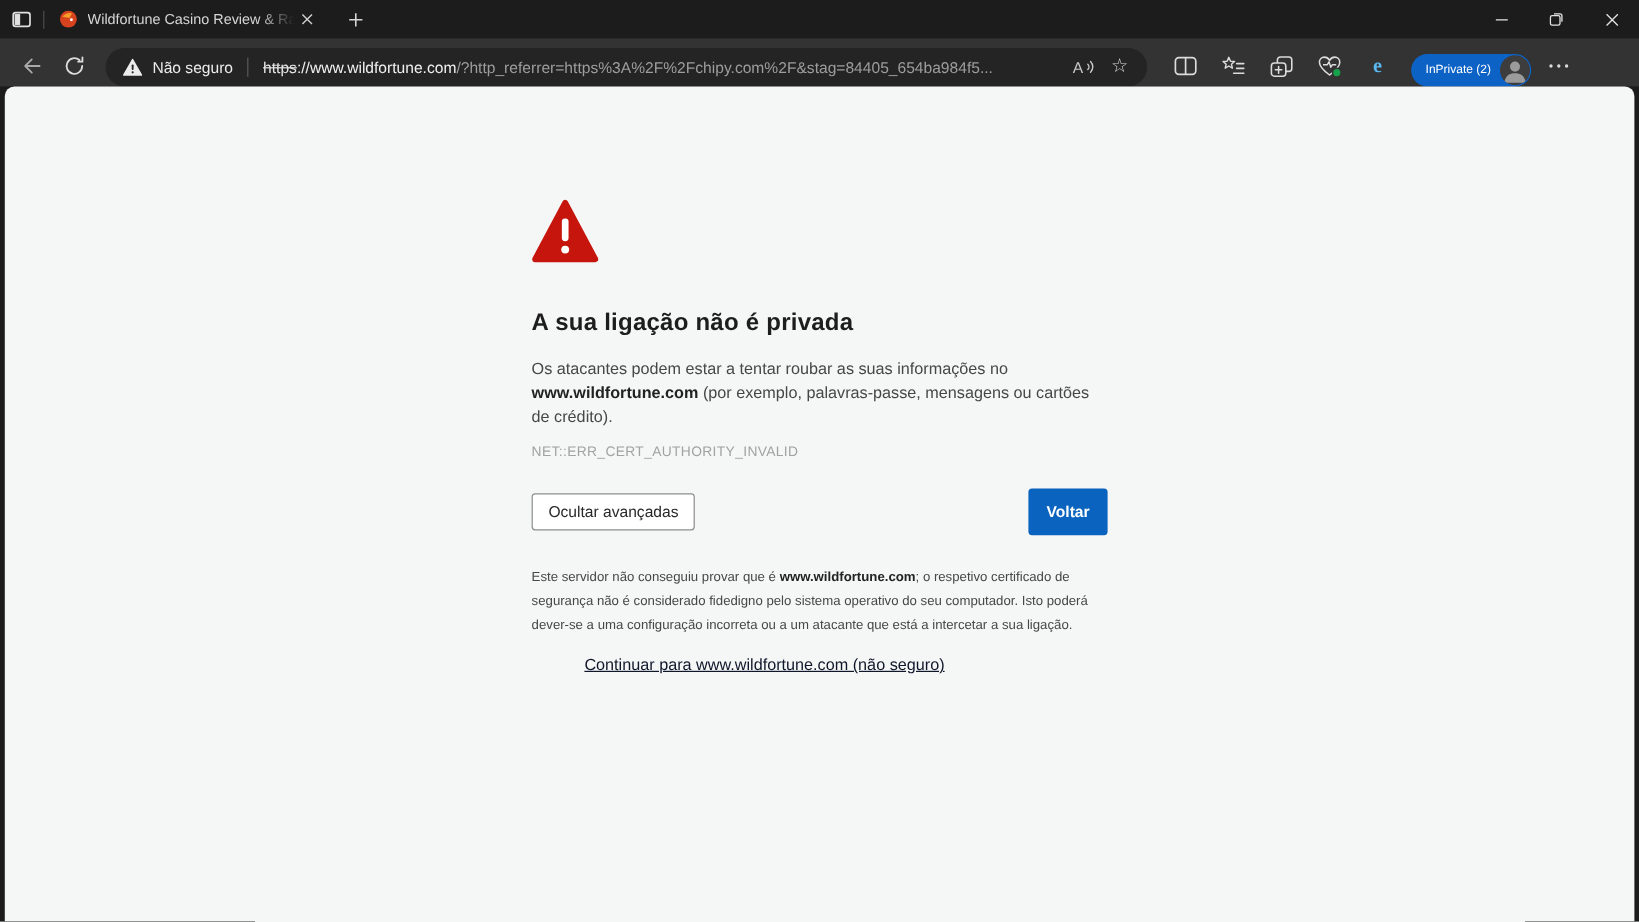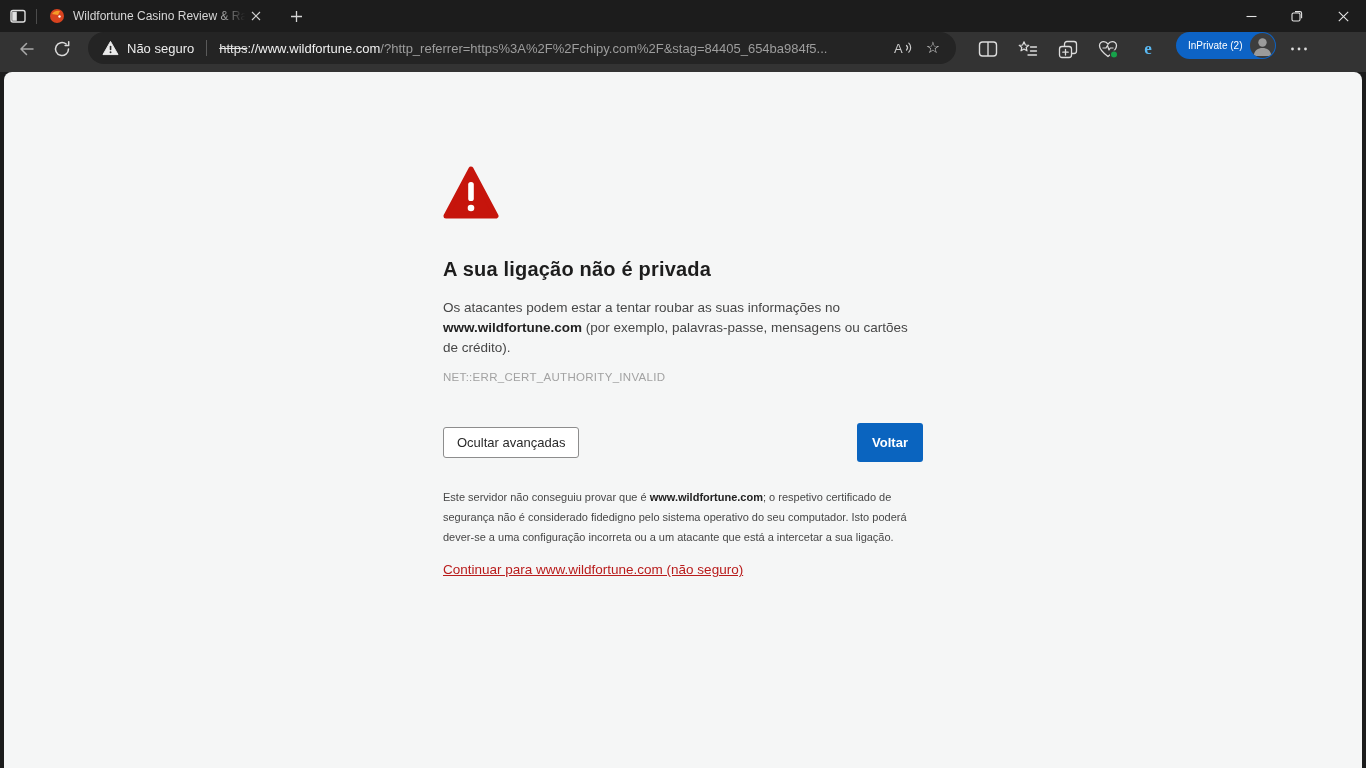--- a/index.html
+++ b/index.html
@@ -25,21 +25,21 @@
     -webkit-mask-image:linear-gradient(90deg,#000 82%,transparent 99%);
             mask-image:linear-gradient(90deg,#000 82%,transparent 99%); }
   .tab.active .tab-title { color:#efefef; }
   .tab-close { width:18px; height:18px; display:flex; align-items:center; justify-content:center; border-radius:4px; flex:0 0 18px; cursor:pointer; }
   .newtab-btn { width:30px; height:28px; display:flex; align-items:center; justify-content:center; margin-left:8px; border-radius:6px; cursor:pointer; }
 
   .win-controls { position:absolute; right:0; top:0; display:flex; height:32px; }
   .win-btn { width:46px; height:32px; display:flex; align-items:center; justify-content:center; cursor:pointer; }
 
   
-  .toolbar { height:40px; background:#333333; display:flex; align-items:flex-start; padding:0 10px 0 8px; }
+  .toolbar { height:40px; background:#333333; display:flex; align-items:flex-end; padding:0 10px 0 8px; }
   .nav-btn { width:36px; height:34px; display:flex; align-items:center; justify-content:center; border-radius:6px; cursor:pointer; }
   .addressbar {
     width:868px; height:32px; background:#242424; border-radius:16px;
     display:flex; align-items:center; padding:0 8px 0 14px; margin-left:8px;
   }
   .sec-chip { display:flex; align-items:center; cursor:pointer; }
   .sec-label { color:#ececec; font-size:13px; margin:0 12px 0 8px; }
   .url-div { width:1px; height:16px; background:#5a5a5a; margin-right:12px; }
   .url { font-size:13px; white-space:nowrap; overflow:hidden; flex:1; }
   .url .scheme { color:#e4e4e4; text-decoration:line-through; }
@@ -61,33 +61,33 @@
   .page {
     position:absolute; top:72px; left:4px; right:4px; bottom:0;
     background:#f5f6f6; border-radius:8px 8px 0 0;
   }
   .error-wrap { position:absolute; left:439px; top:93px; width:486px; }
   .warn-triangle { display:block; }
   .err-heading { font-size:20px; font-weight:700; color:#1d1d1d; margin:36px 0 0; letter-spacing:.2px; }
   .err-body { font-size:13.5px; line-height:20px; color:#474747; margin:17px 0 0; width:478px; }
   .err-body b, .adv-body b { color:#222; }
   .err-code { margin-top:13px; font-size:11.5px; color:#a2a2a2; letter-spacing:.3px; }
-  .btn-row { margin-top:40px; width:480px; display:flex; justify-content:space-between; align-items:center; }
+  .btn-row { margin-top:24px; width:480px; display:flex; justify-content:space-between; align-items:center; }
   .btn-outline {
     background:#ffffff; border:1px solid #8d8d8d; border-radius:3px;
     font-family:"Liberation Sans",sans-serif; font-size:13px; color:#292929;
     padding:7px 13px; cursor:pointer;
   }
   .btn-primary {
     background:#0a64bf; border:none; border-radius:3px;
     font-family:"Liberation Sans",sans-serif; font-size:13px; font-weight:600; color:#ffffff;
     padding:12px 15px; cursor:pointer;
   }
   .adv-body { font-size:11px; line-height:20px; color:#474747; margin:25px 0 0; width:492px; }
-  .proceed-link { display:inline-block; margin-top:15px; font-size:13.5px; color:#b91c1c; text-decoration:underline; cursor:pointer; }
+  .proceed-link { display:inline-block; margin-top:15px; font-size:13.5px; color:#0f172a; text-decoration:underline; cursor:pointer;margin-left:44px; }
 </style>
 </head>
 <body>
 
 <div class="tabstrip">
   <div class="tab-actions-btn">
     <svg width="20" height="20" viewBox="0 0 20 20">
       <rect x="3" y="4.5" width="14" height="11.5" rx="2" fill="none" stroke="#e0e0e0" stroke-width="1.4"></rect>
       <rect x="4.2" y="5.7" width="4.6" height="9.1" fill="#e0e0e0"></rect>
     </svg>

